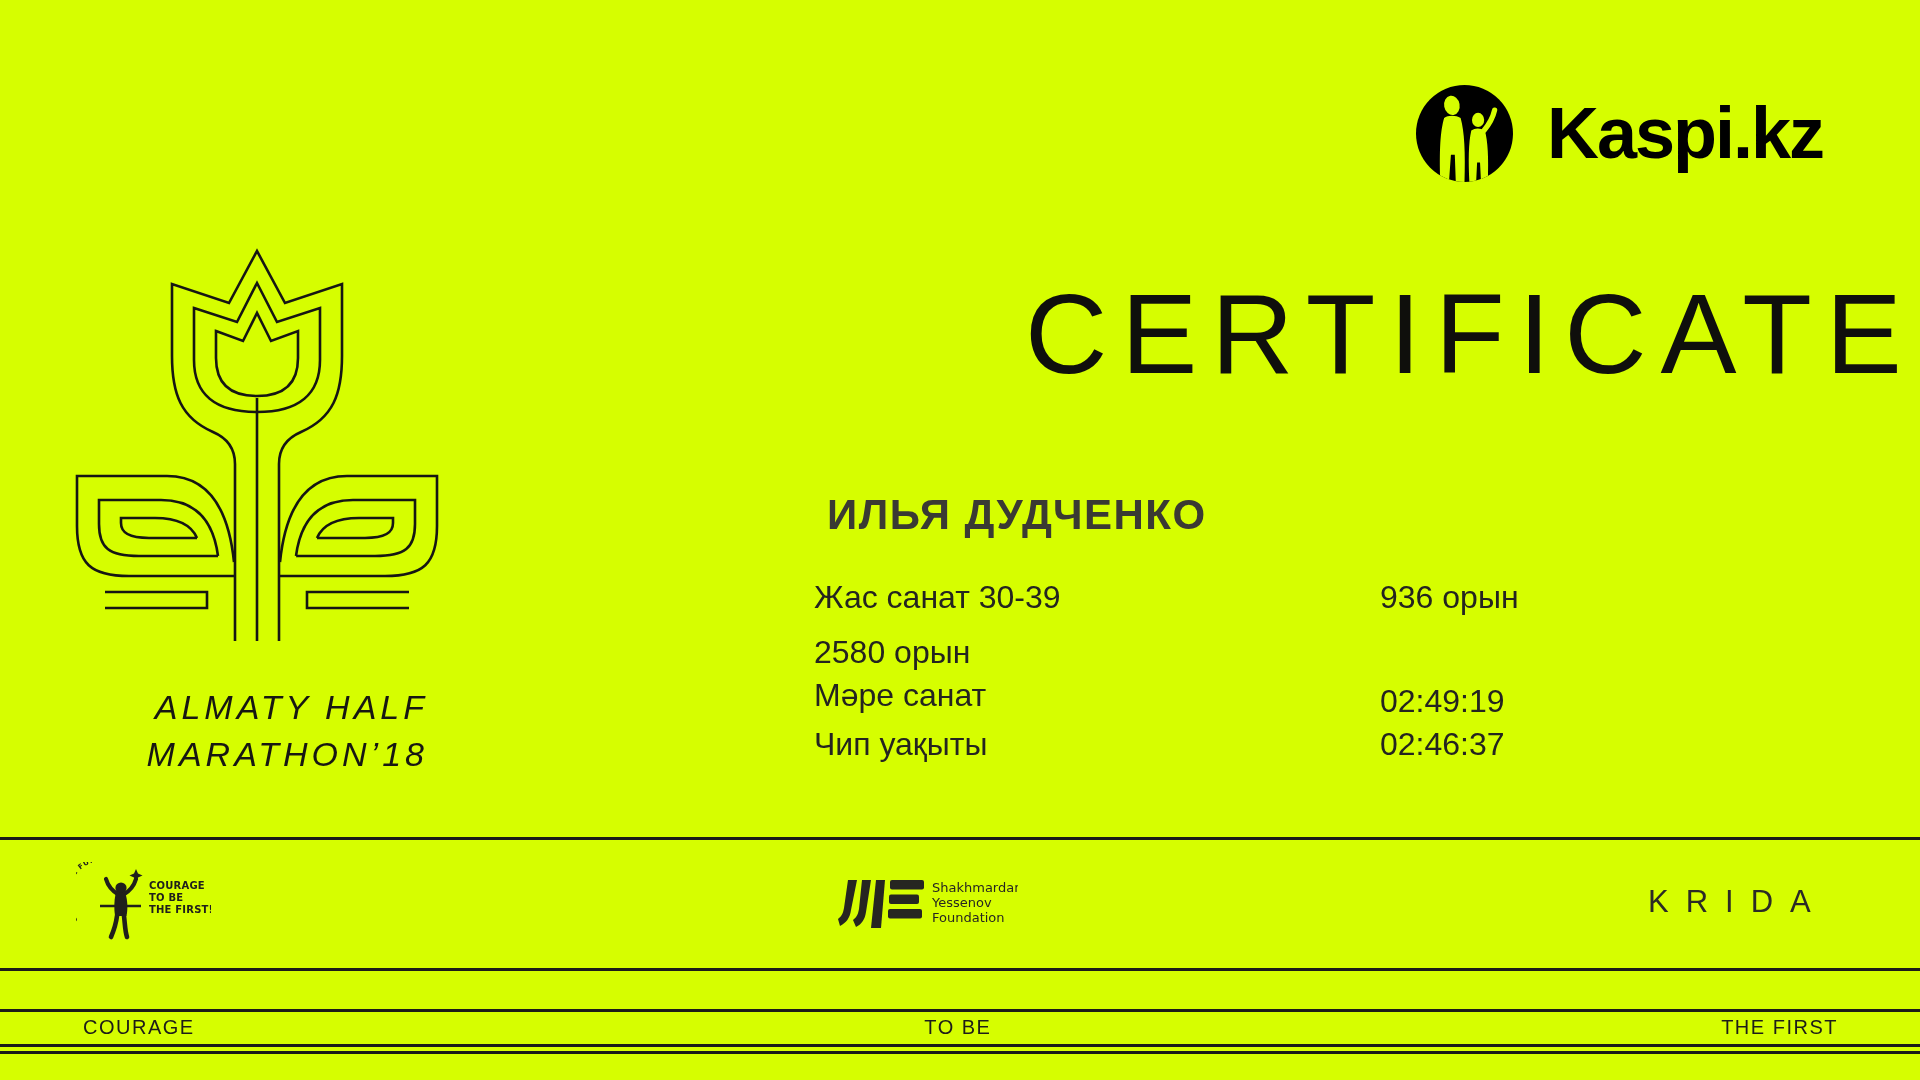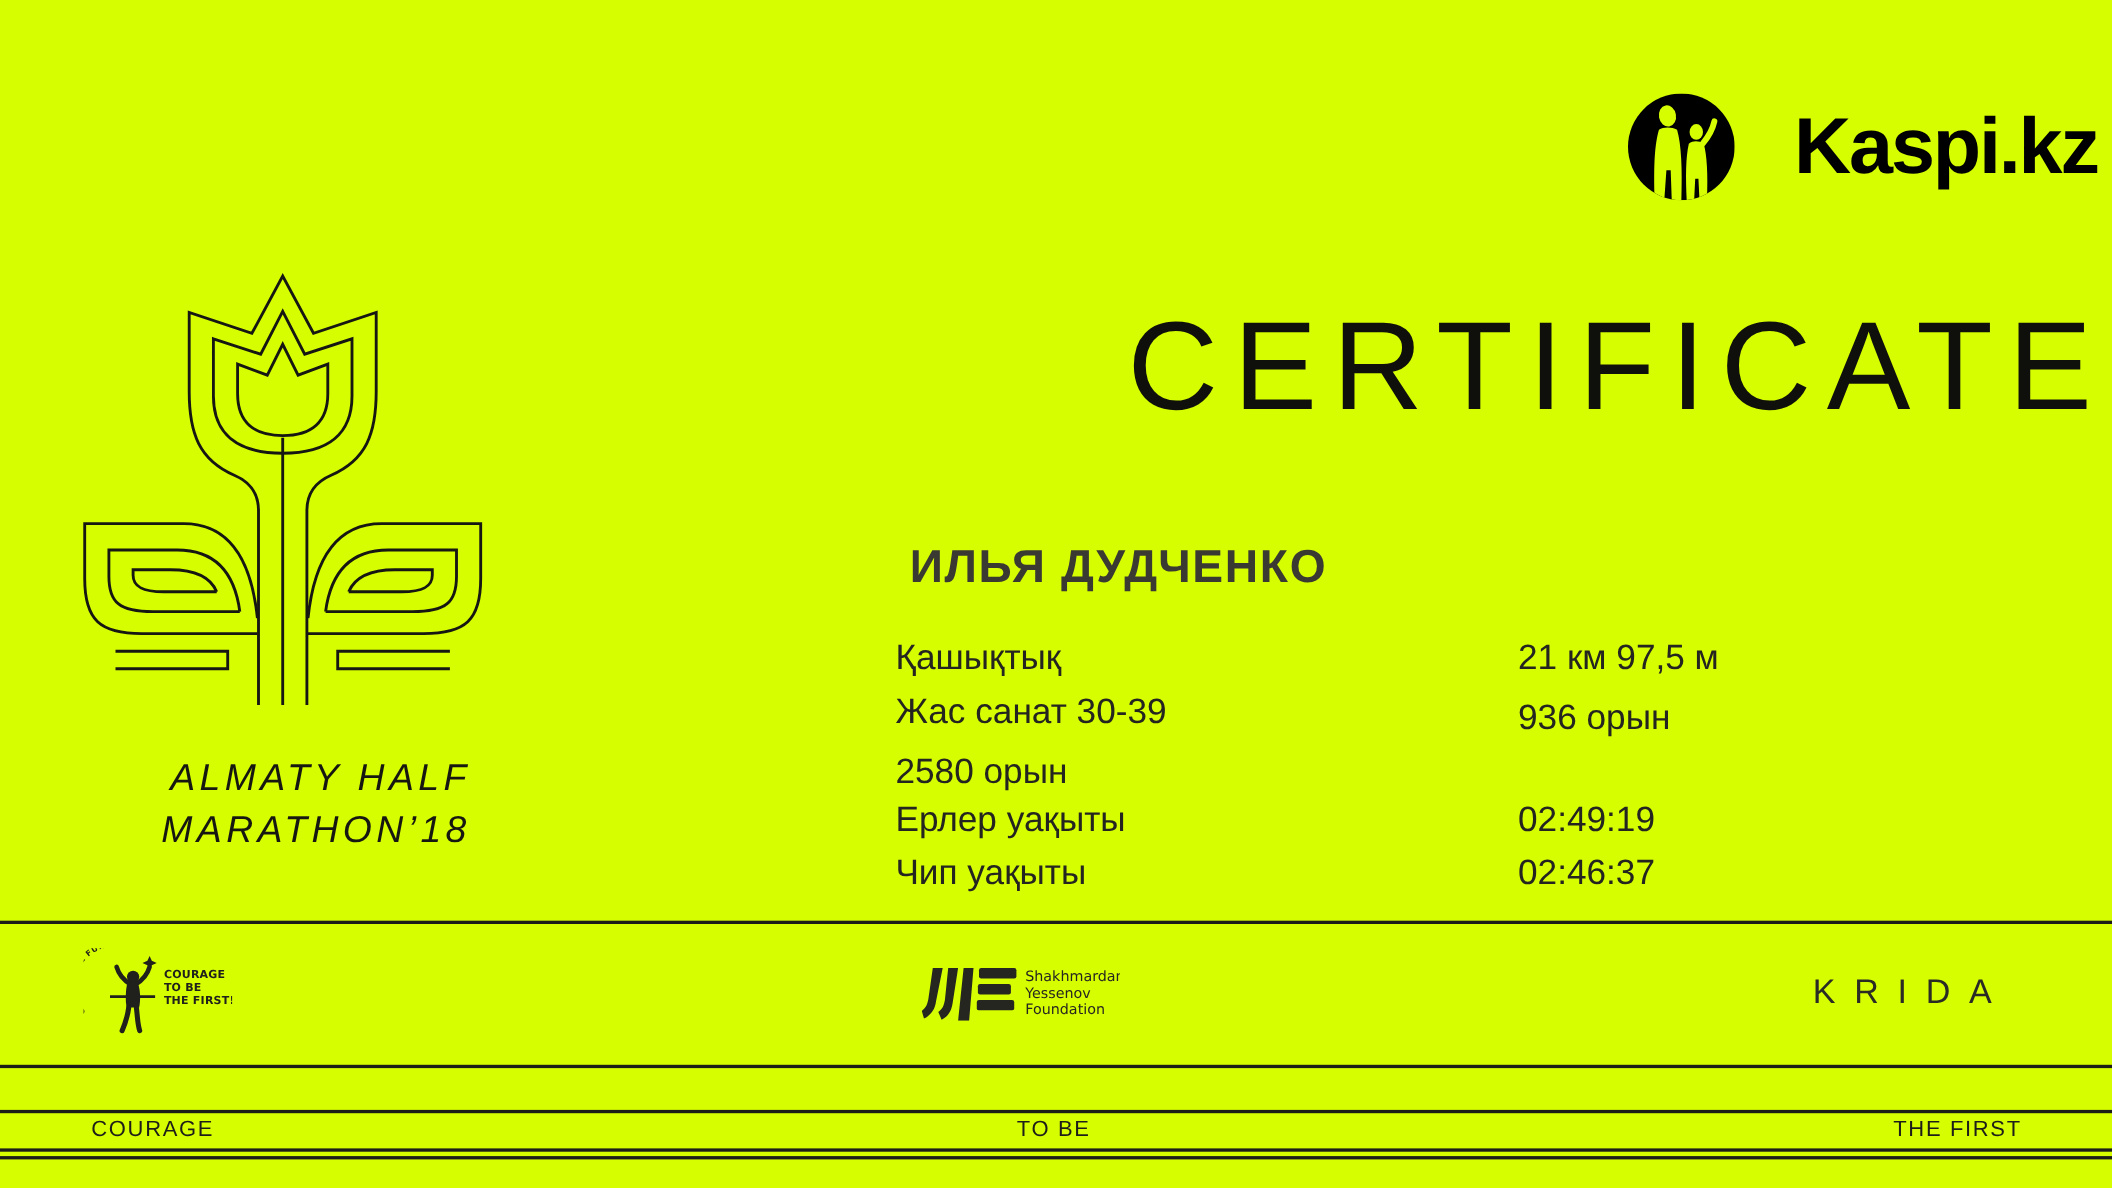--- a/index.html
+++ b/index.html
@@ -5,21 +5,21 @@
   html,body{margin:0;padding:0;}
   body{
     width:1920px;height:1080px;position:relative;overflow:hidden;
     background:#d6fe00;
     font-family:"Liberation Sans","DejaVu Sans",sans-serif;
     color:#1c1c18;
   }
   .abs{position:absolute;}
 
   
-  .kaspi{left:1480px;top:84px;display:flex;align-items:center;gap:54px;}
+  .kaspi{left:1416px;top:84px;display:flex;align-items:center;gap:34px;}
   .kaspi svg{display:block;}
   .kaspi-word{
     font-size:72px;font-weight:bold;letter-spacing:-2px;color:#000;
     line-height:98px;
   }
 
   
   .title{
     left:985px;top:277px;font-size:114px;font-weight:400;
     letter-spacing:14px;color:#0f0f0c;line-height:1;white-space:nowrap;margin-left:40px;
@@ -88,32 +88,28 @@
   </svg>
   <div class="kaspi-word">Kaspi.kz</div>
 </div>
 
 <div class="abs title">CERTIFICATE</div>
 
 <div class="abs name">ИЛЬЯ ДУДЧЕНКО</div>
 
 <div class="abs stats">
   <div class="stat-row">
-    <div class="stat-label">Қашықтық</div>
-    <div class="stat-value">21 км 97,5 м</div>
-  </div>
-  <div class="stat-row">
     <div class="stat-label">Жас санат 30-39</div>
     <div class="stat-value">936 орын</div>
   </div>
   <div class="stat-row">
     <div class="stat-value">2580 орын</div>
   </div>
   <div class="stat-row">
-    <div class="stat-label">Ерлер уақыты</div>
+    <div class="stat-label">Мәре санат</div>
     <div class="stat-value">02:49:19</div>
   </div>
   <div class="stat-row">
     <div class="stat-label">Чип уақыты</div>
     <div class="stat-value">02:46:37</div>
   </div>
 </div>
 
 <svg class="abs tulip" width="368" height="400" viewBox="0 0 360 400" fill="none" stroke="#161613" stroke-width="2.6">
 

